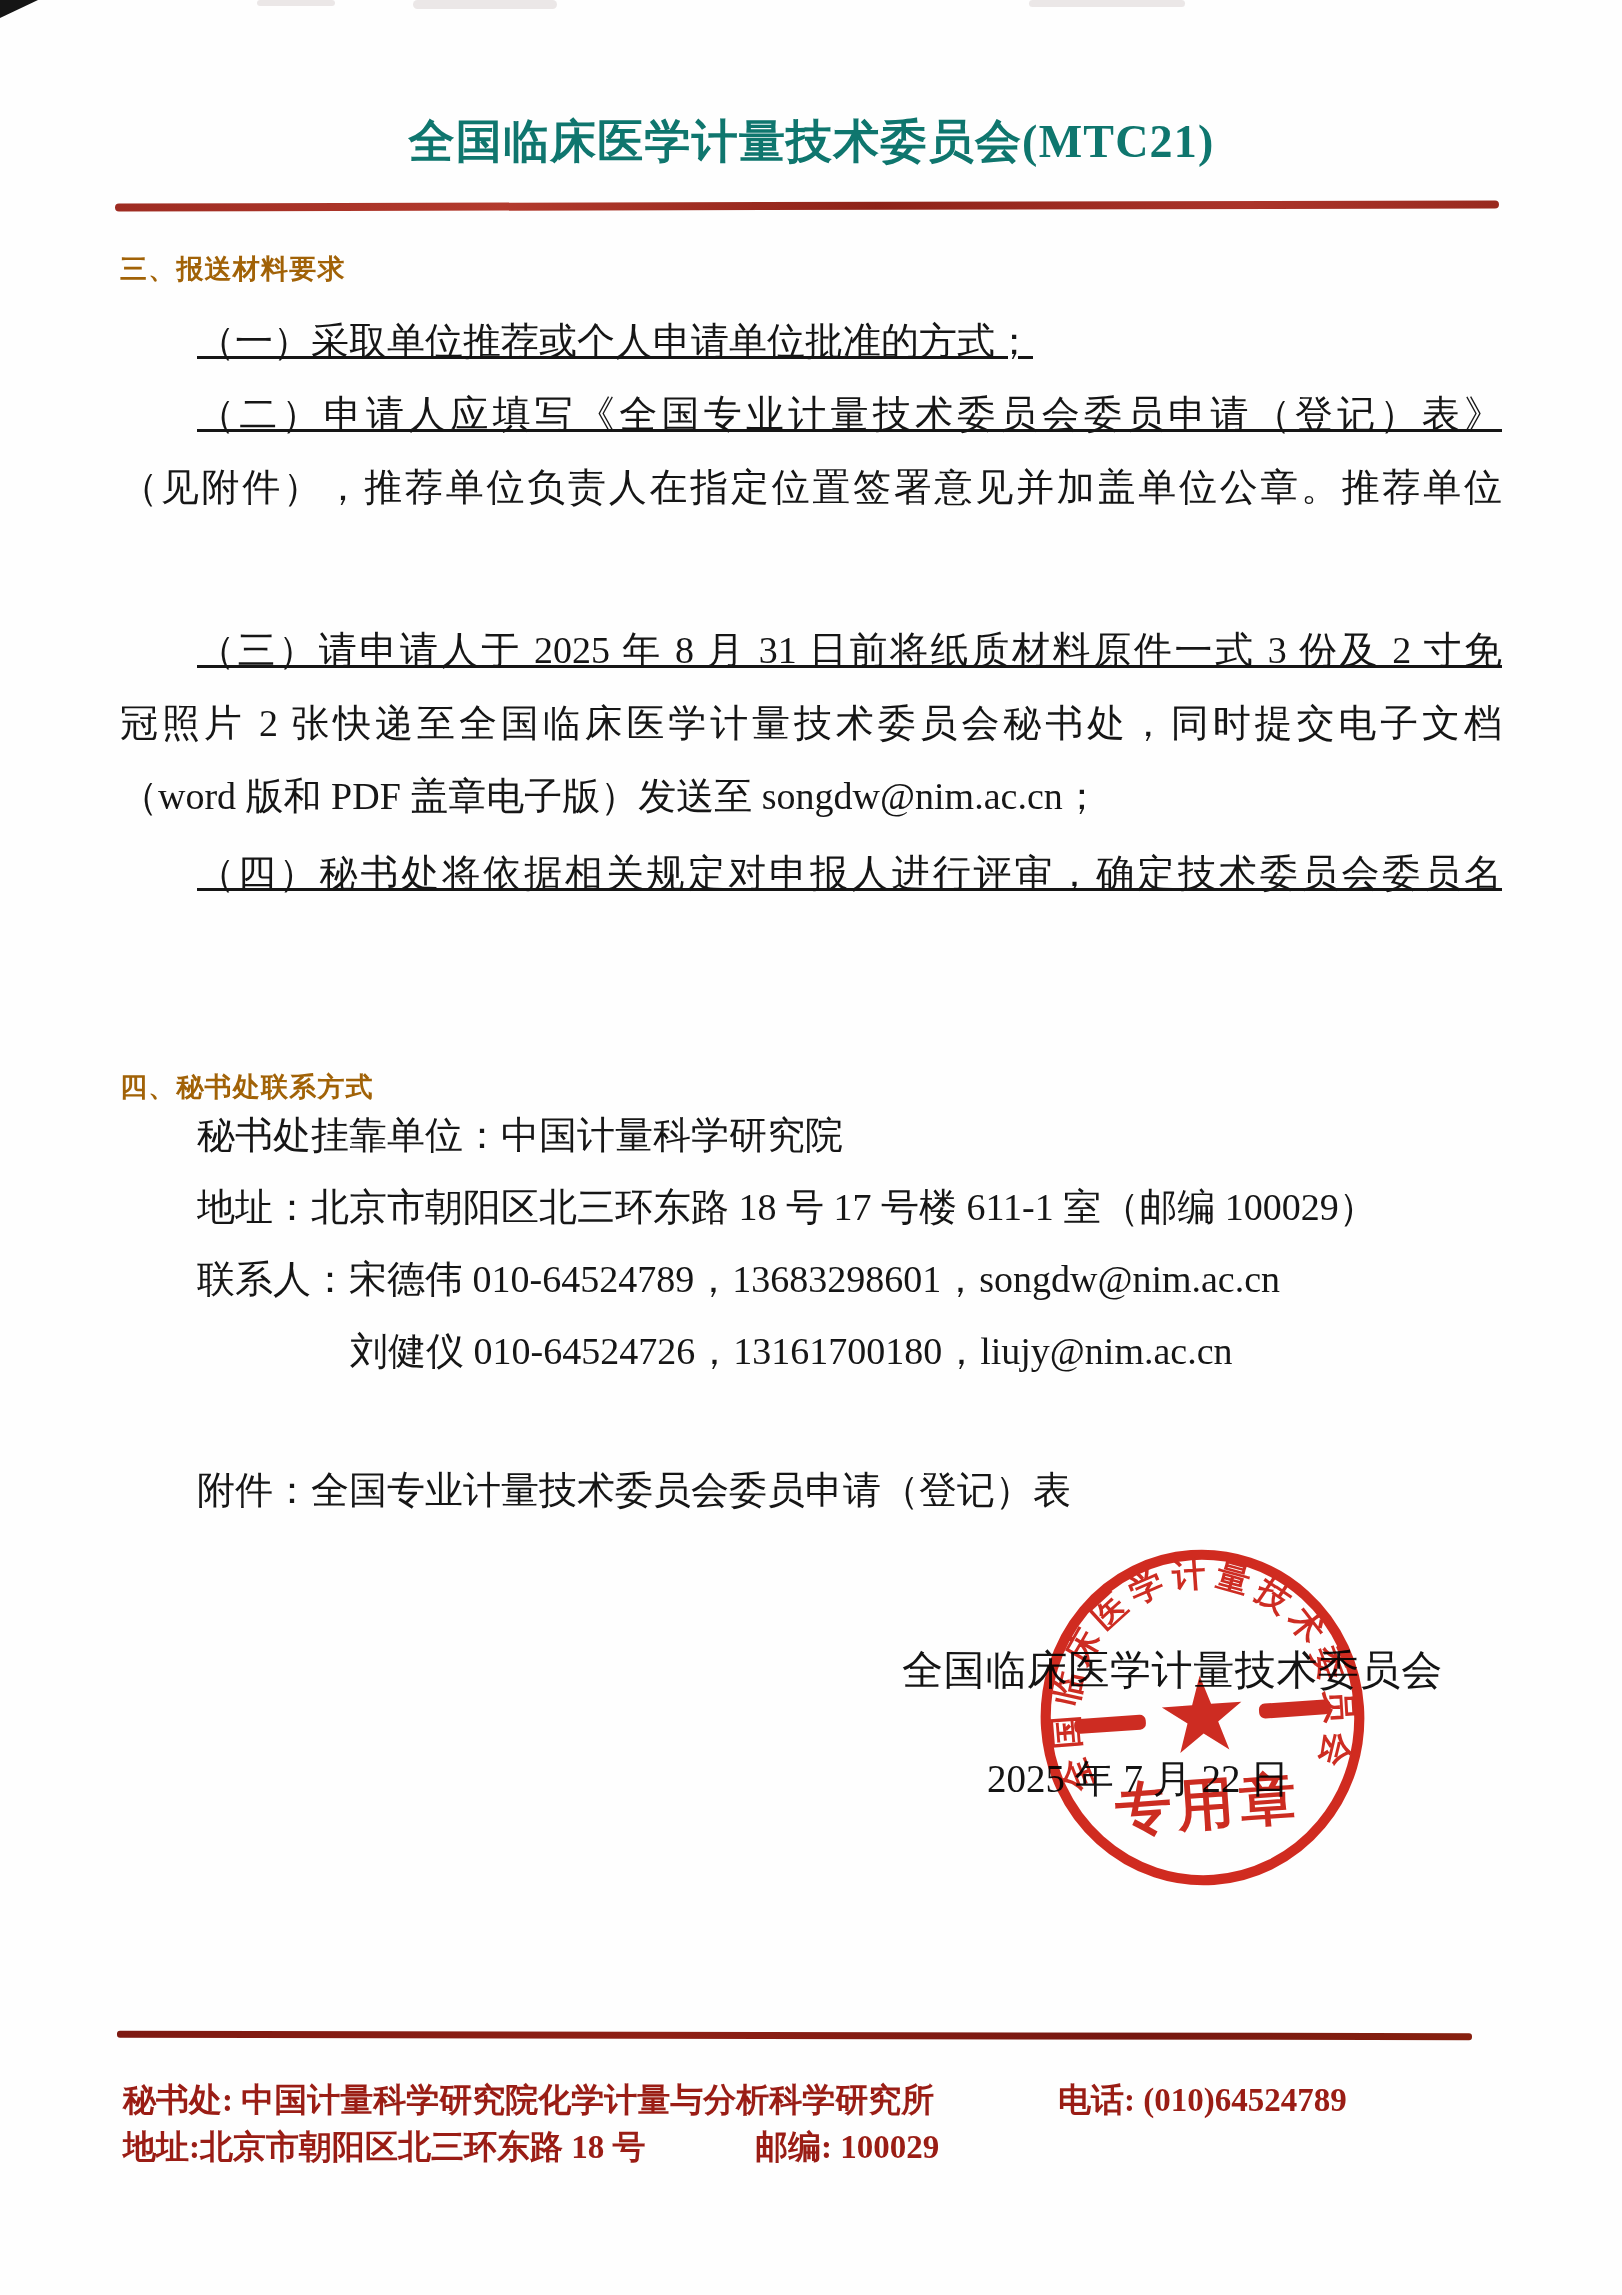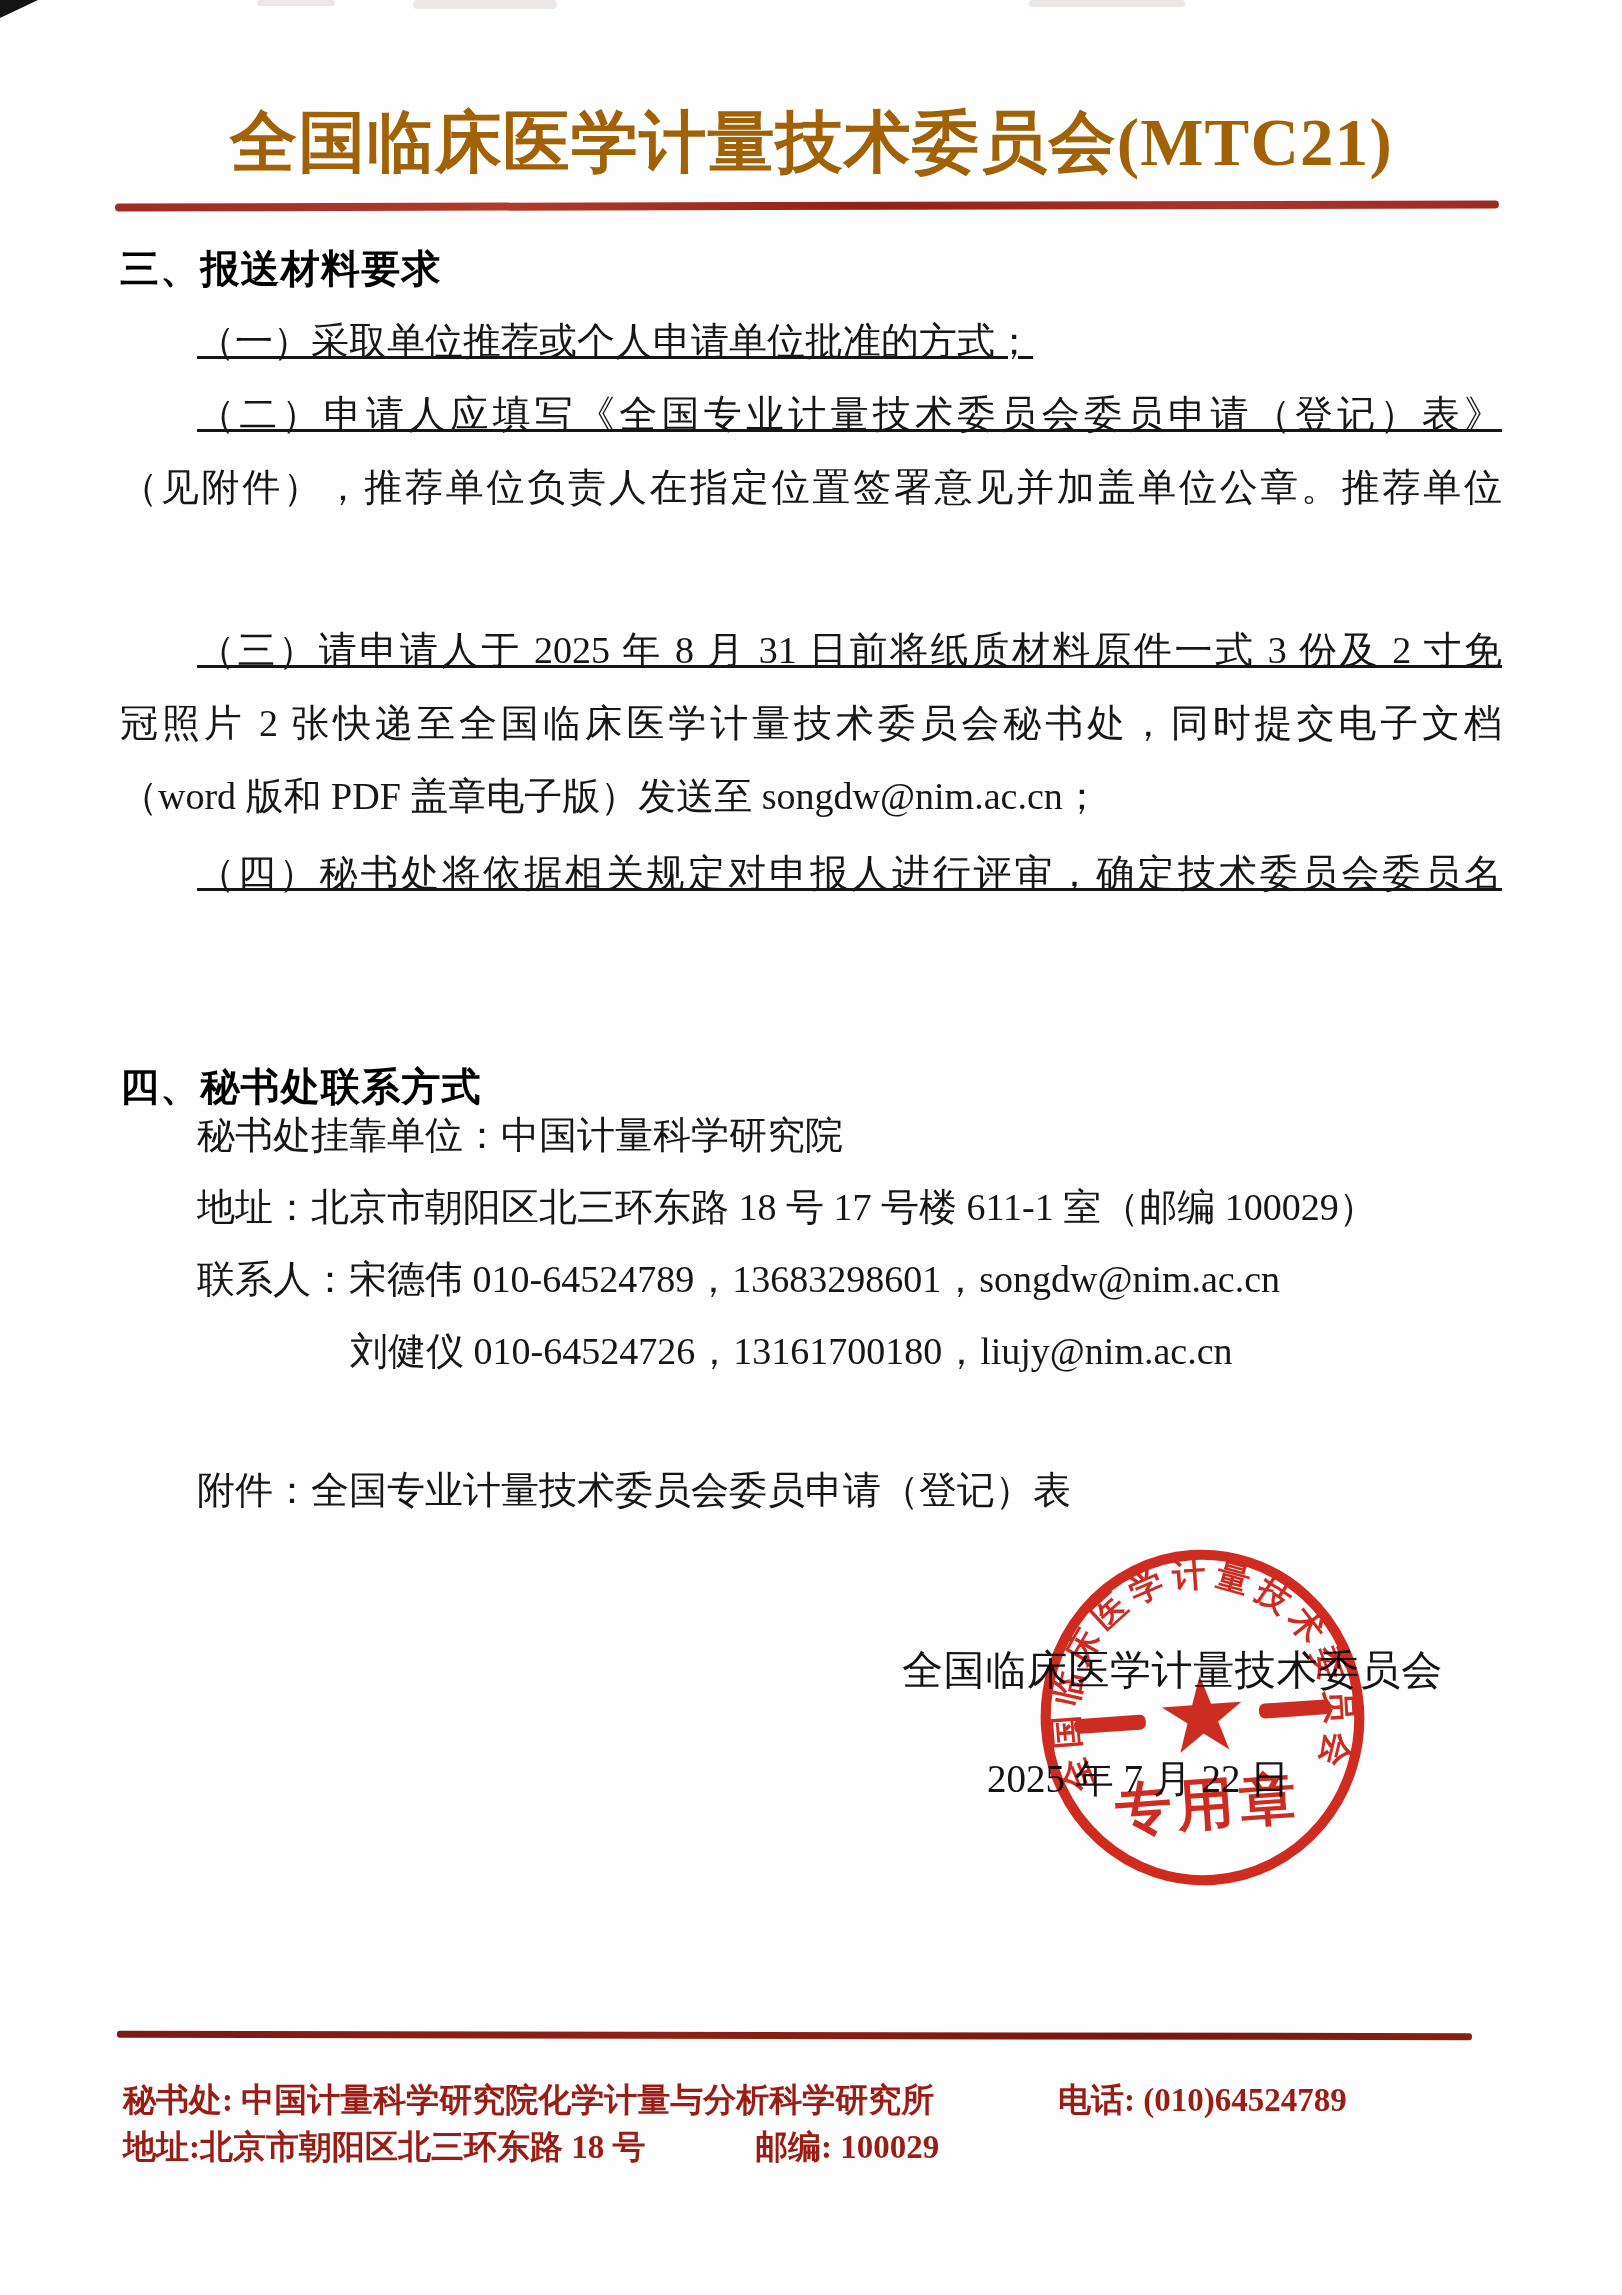--- a/index.html
+++ b/index.html
@@ -18,34 +18,34 @@
     clip-path:polygon(0 0,100% 0,0 100%);
   }
   .smudge{position:absolute;background:#e6e1e1;border-radius:4.8px;opacity:.8;}
   .smudge.s1{left:257px;top:0;width:78px;height:6px;}
   .smudge.s2{left:413px;top:0;width:144px;height:9px;}
   .smudge.s3{left:1029px;top:0;width:156px;height:7.2px;}
 
   .doc-title{
     position:absolute;top:91px;left:0;width:1623px;height:102px;
     margin:0;text-align:center;
-    font-size:67px;line-height:102px;font-weight:bold;
-    color:#a16207;letter-spacing:1.2px;
+    font-size:46px;line-height:102px;font-weight:bold;
+    color:#0f766e;letter-spacing:1.2px;
     font-family:"Liberation Serif","DejaVu Serif",serif;
   }
   .title-rule{
     position:absolute;top:202px;left:115px;width:1384px;height:7.8px;
     background:linear-gradient(90deg,#9e2c22,#b33a2d 28%,#8e2218 55%,#ab342a 82%,#992a1f);
     border-radius:4.2px;
     transform:rotate(-0.12deg);
   }
   .heading{
     position:absolute;left:120px;
     font-family:"Liberation Sans","DejaVu Sans",sans-serif;
-    font-weight:bold;font-size:39px;line-height:54px;color:#000000;
+    font-weight:bold;font-size:27px;line-height:54px;color:#a16207;
     letter-spacing:1.2px;
   }
   .h3{top:242px;}
   .h4{top:1024px;margin-top:36px;}
 
   .para{position:absolute;left:120px;width:1382px;}
   .bline{
     height:73px;line-height:73px;font-size:38px;
     white-space:normal;
   }

